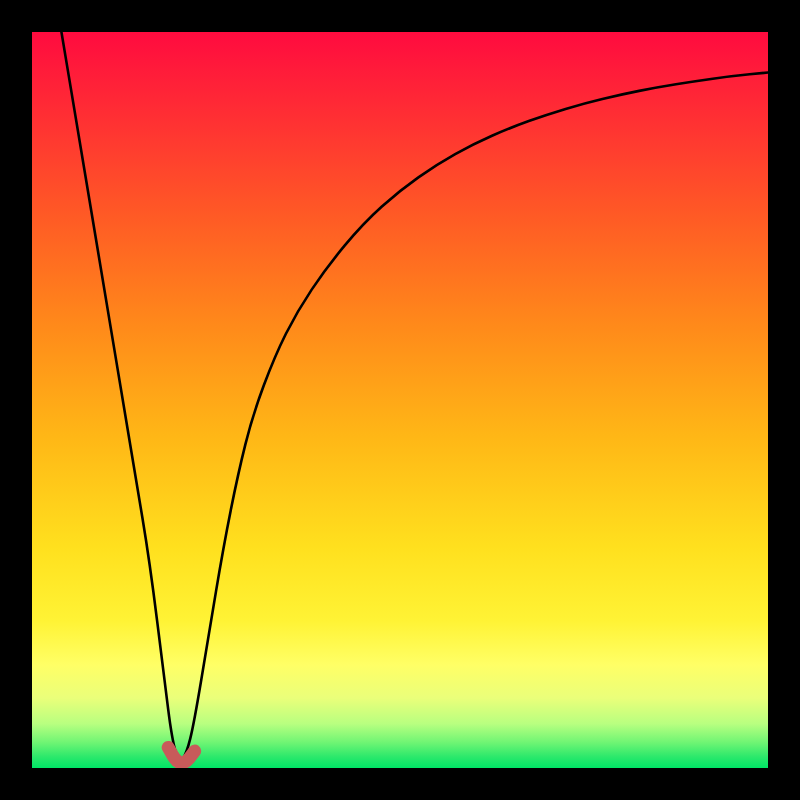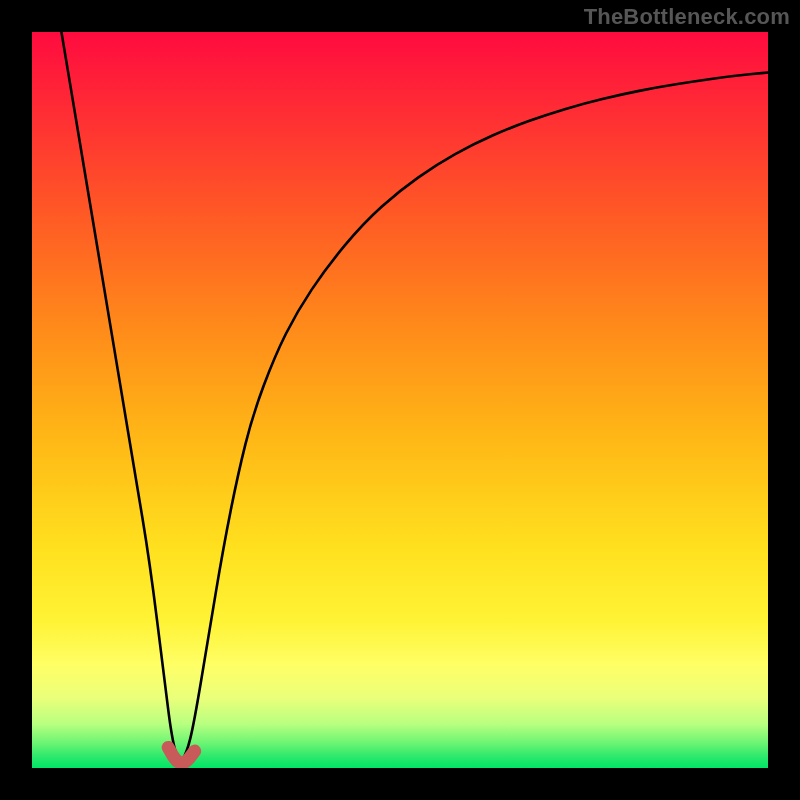--- a/index.html
+++ b/index.html
@@ -32,21 +32,20 @@
   svg {
     position: absolute;
     left: 0;
     top: 0;
   }
 </style>
 </head>
 <body>
 <div class="frame">
 
-<div class="watermark">TheBottleneck.com</div>
 
 <svg id="chart-svg" width="800" height="800" viewBox="0 0 800 800">
   <defs>
     <linearGradient id="bg-grad" x1="0" y1="0" x2="0" y2="1">
           <stop offset="0%" stop-color="#ff0b3f"></stop>
           <stop offset="10%" stop-color="#ff2a35"></stop>
           <stop offset="25%" stop-color="#ff5a25"></stop>
           <stop offset="40%" stop-color="#ff8a1a"></stop>
           <stop offset="55.00000000000001%" stop-color="#ffb716"></stop>
           <stop offset="70%" stop-color="#ffe01e"></stop>

